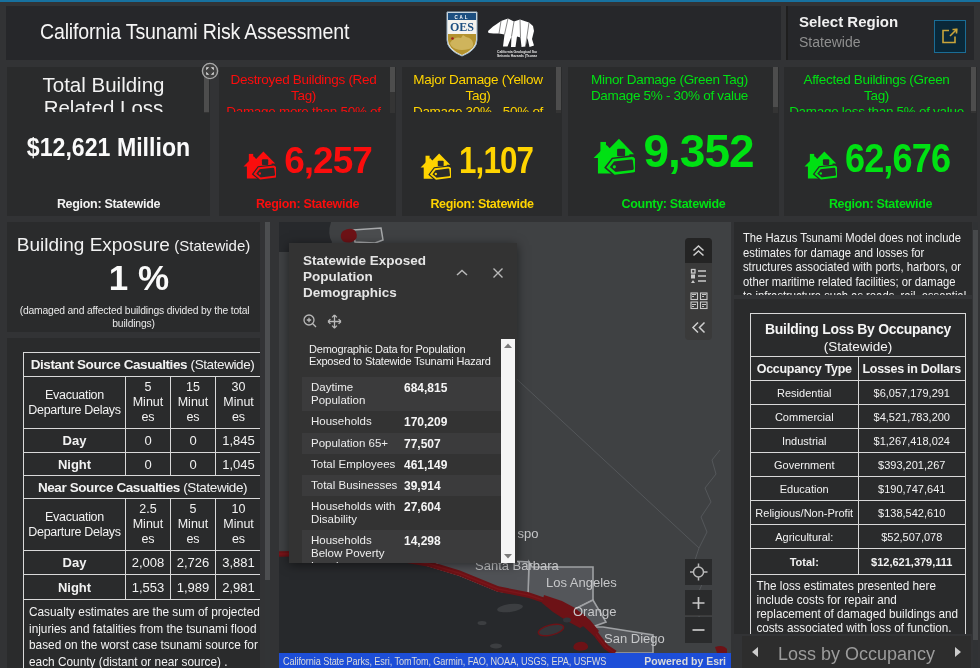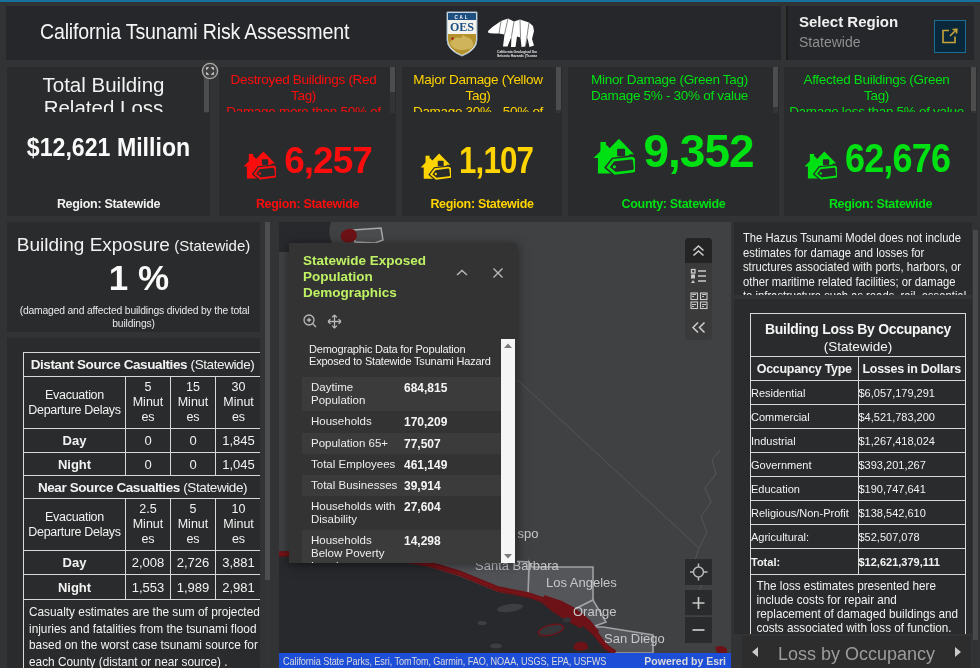--- a/index.html
+++ b/index.html
@@ -26,21 +26,21 @@
 
 .stat { overflow:hidden; }
 .stat .ttl { position:absolute; left:4px; right:12px; top:5px; height:40px; overflow:hidden; text-align:center; line-height:16px; font-size:13.5px; letter-spacing:-0.3px; white-space:nowrap; }
 .stat .num { position:absolute; left:0; right:0; top:55px; height:60px; display:flex; align-items:flex-end; justify-content:center; font-weight:bold; letter-spacing:-1px; white-space:nowrap; }
 
 .stat .rgn { position:absolute; left:0; right:0; top:130px; text-align:center; font-size:12.5px; font-weight:bold; letter-spacing:-0.3px; }
 .red { color:#fb0d0d; } .yel { color:#ffd400; } .grn { color:#00e113; }
 
 .tbl { border-collapse:collapse; color:#f2f2f2; }
 .tbl td, .tbl th { border:1px solid #d9d9d9; }
-.orow td { font-size:11px; height:24px; }
+.orow td { font-size:11px; text-align:center; height:24px; }
 .orow td:first-child { border-left:none; }
 .orow td:last-child { border-right:none; }
 #rc2 .tbl tr:first-child td { border-top:1px solid #d9d9d9; }
 
 
 </style>
 </head>
 <body>
 <div id="app">
   <div id="topline"></div>
@@ -328,21 +328,21 @@
           <path d="M13.5,7 v12 M7.5,13 h12" stroke="#c9c9c9" stroke-width="1.7"></path>
         </svg>
     </div>
     <div style="position:absolute; left:406px; top:395px; width:27px; height:26px; background:#2a2b2c;">
       <svg width="27" height="26">
           <path d="M7.5,13 h12" stroke="#c9c9c9" stroke-width="1.7"></path>
         </svg>
     </div>
     
     <div id="popup" style="position:absolute; left:10px; top:21px; width:228px; height:320px; background:#333333; overflow:hidden; box-shadow:0 2px 10px rgba(0,0,0,0.5);">
-      <div style="position:absolute; left:14px; top:10px; width:150px; font-size:13.5px; font-weight:bold; line-height:16px; color:#bef264;">Statewide Exposed Population Demographics</div>
+      <div style="position:absolute; left:14px; top:10px; width:150px; font-size:13.5px; font-weight:bold; line-height:16px; color:#e5e5e5;">Statewide Exposed Population Demographics</div>
       <svg width="14" height="10" style="position:absolute; left:166px; top:25px;">
           <path d="M2,7 l5,-4.5 l5,4.5" stroke="#b9b9b9" stroke-width="1.5" fill="none"></path>
         </svg>
       <svg width="12" height="12" style="position:absolute; left:203px; top:24px;">
           <path d="M1.5,1.5 L10.5,10.5 M10.5,1.5 L1.5,10.5" stroke="#b9b9b9" stroke-width="1.4"></path>
         </svg>
       <svg width="17" height="17" style="position:absolute; left:13px; top:70px;">
           <g stroke="#b9b9b9" stroke-width="1.3" fill="none">
             <circle cx="7" cy="7" r="5"></circle>
             <path d="M10.8,10.8 L14,14"></path>

